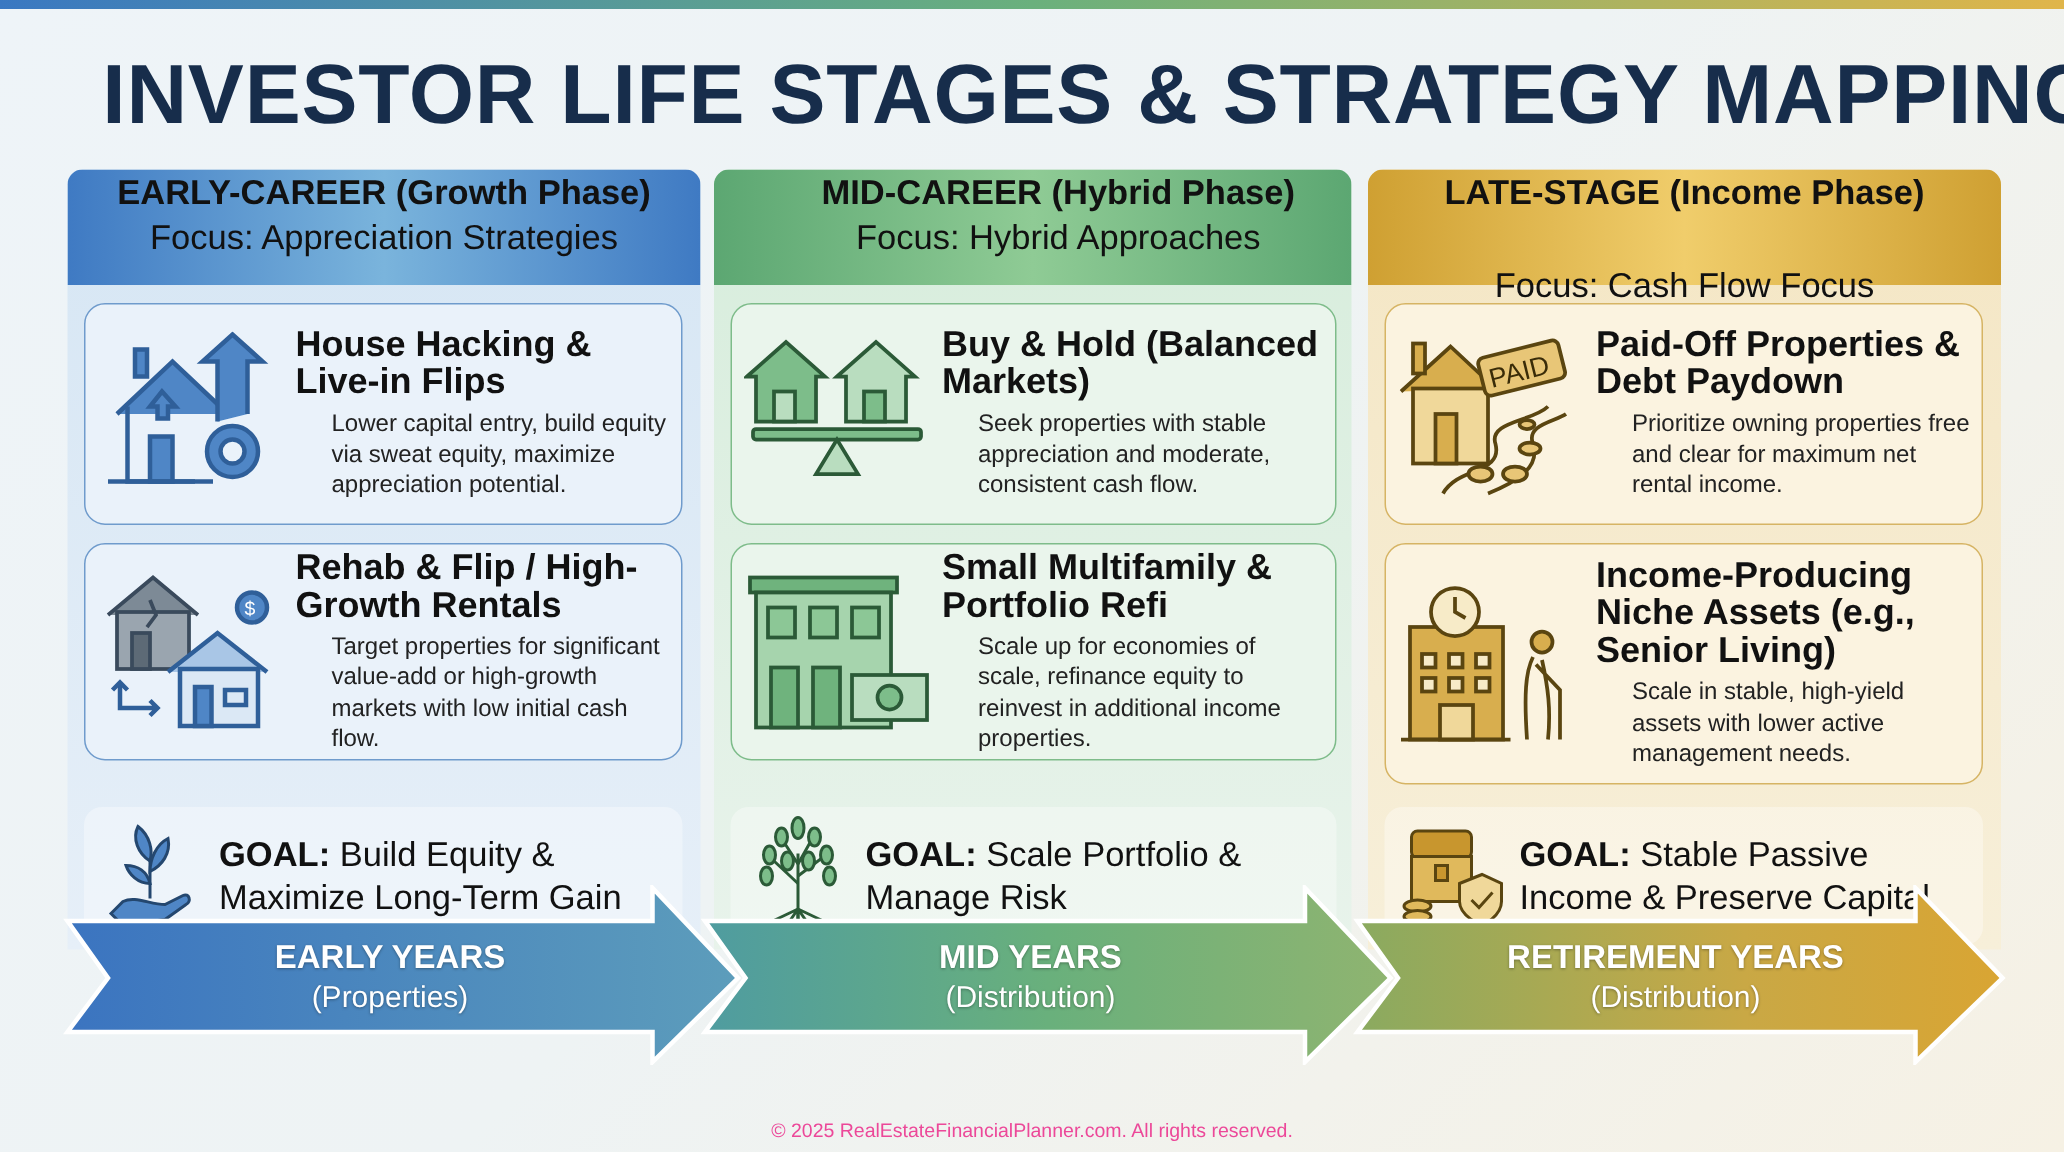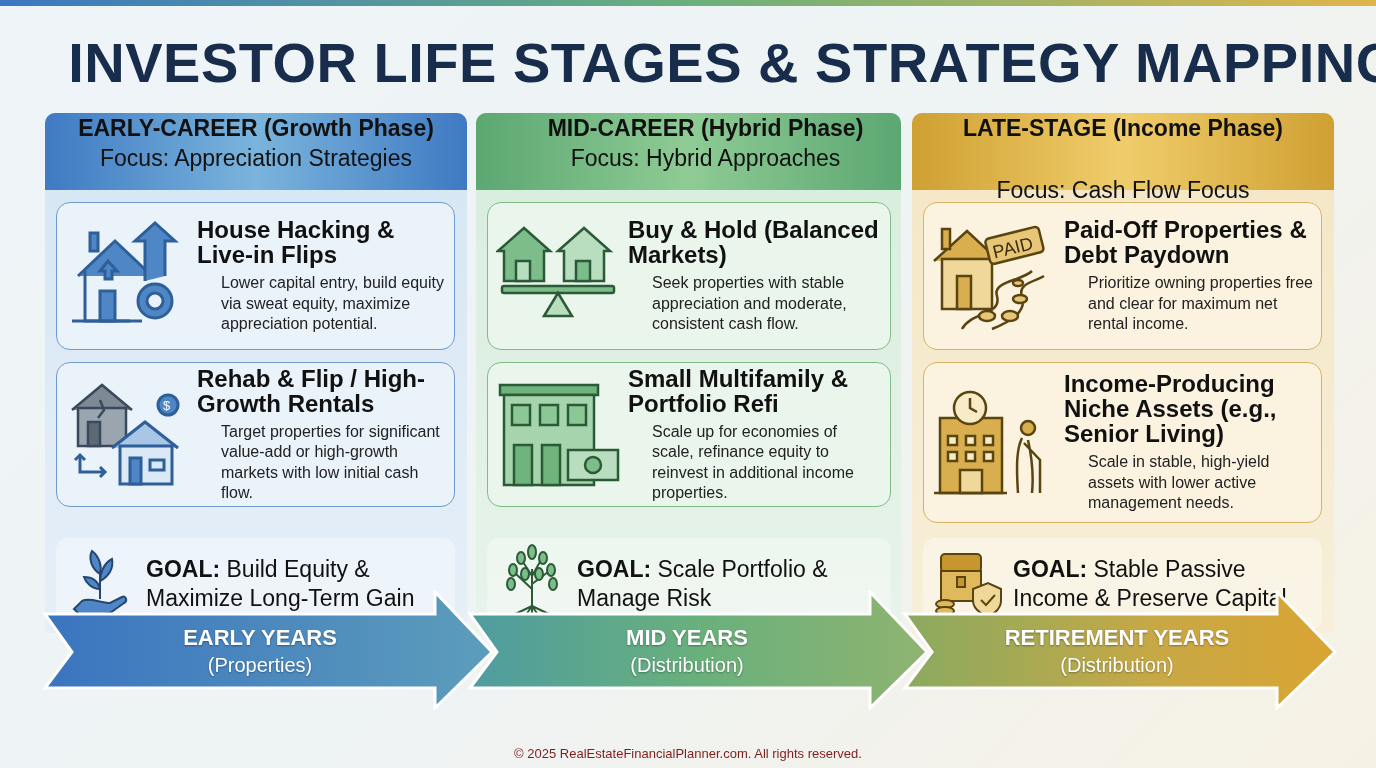--- a/index.html
+++ b/index.html
@@ -57,21 +57,21 @@
   .goal .gtext b { font-weight: bold; }
   .arrows { position: absolute; left: 40px; top: 590px; width: 1300px; height: 120px; }
   .arrow-label {
     position: absolute; top: 34px; text-align: center; color: #fff;
     text-shadow: 0 1px 2px rgba(0,0,0,0.35);
   }
   .arrow-label .a1 { font-size: 22px; font-weight: bold; line-height: 28px; }
   .arrow-label .a2 { font-size: 20px; line-height: 26px; }
   .footer {
     position: absolute; left: 0; top: 746px; width: 1376px; text-align: center;
-    font-size: 13px; color: #7f1d1d;
+    font-size: 13px; color: #ec4899;
   }
 </style>
 </head>
 <body>
 
 <div class="topbar"></div>
 <div class="title">INVESTOR LIFE STAGES &amp; STRATEGY MAPPING</div>
 
 <div class="col early">
   <div class="col-header">

